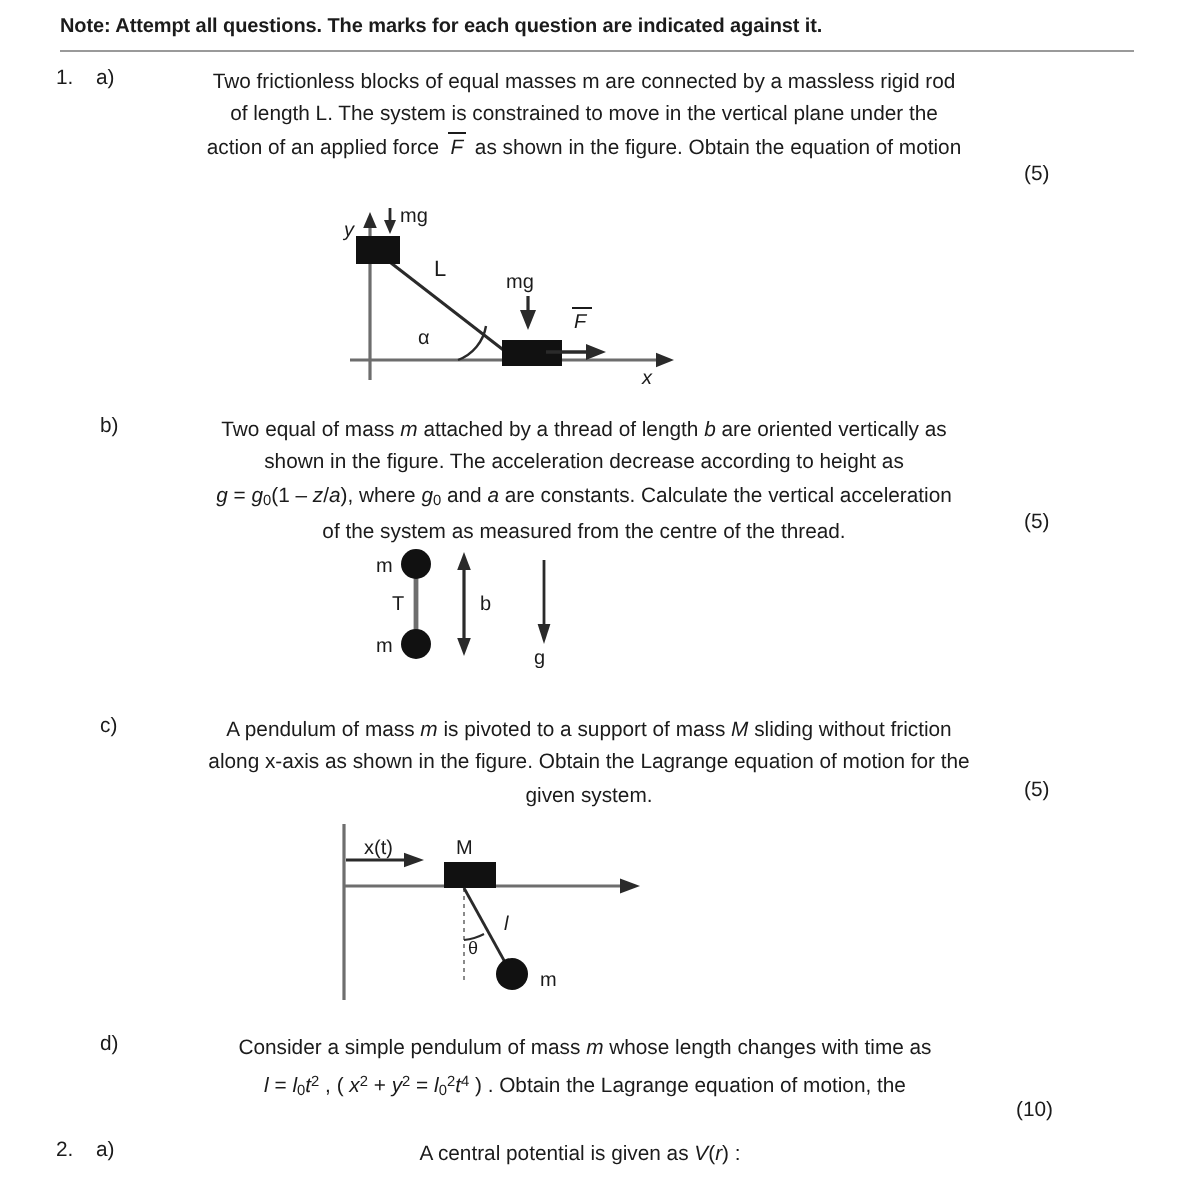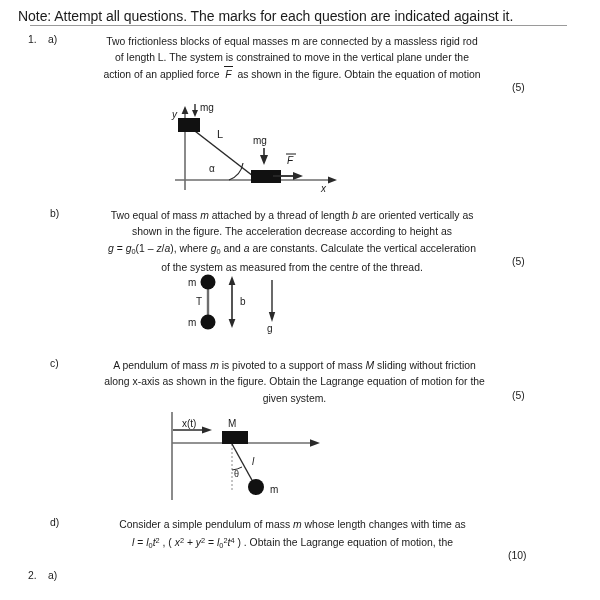--- a/index.html
+++ b/index.html
@@ -17,25 +17,25 @@
   }
   .page {
     position: absolute;
     inset: 0;
     background: #ffffff;
   }
 
   
   .note-line {
     position: absolute;
-    left: 18px;
+    left: 30px;
     top: 8px;
     width: 540px;
-    font-size: 14px;
-    font-weight: normal;
+    font-size: 10px;
+    font-weight: bold;
     letter-spacing: -0.05px;
     white-space: nowrap;
   }
   .note-rule {
     position: absolute;
     left: 30px;
     top: 25px;
     width: 537px;
     height: 1px;
     background: #9a9a9a;
@@ -210,14 +210,17 @@
 
   <div class="qlet" style="left:50px; top:517px;">d)</div>
   <div class="qbody" style="left:65px; top:517px; width:455px;">
     <div>Consider a simple pendulum of mass <i class="v">m</i> whose length changes with time as</div>
     <div class="eqline"><i class="v">l</i> = <i class="v">l</i><sub>0</sub><i class="v">t</i><sup>2</sup> , ( <i class="v">x</i><sup>2</sup> + <i class="v">y</i><sup>2</sup> = <i class="v">l</i><sub>0</sub><sup>2</sup><i class="v">t</i><sup>4</sup> ) . Obtain the Lagrange equation of motion, the</div>
   </div>
   <div class="marks" style="left:508px; top:550px;">(10)</div>
 
   <div class="qnum" style="left:28px; top:570px;">2.</div>
   <div class="qlet" style="left:48px; top:570px;">a)</div>
+  <div class="qbody" style="left:70px; top:570px; width:440px;">
+    <div>A central potential is given as <i class="v">V</i>(<i class="v">r</i>) :</div>
+  </div>
 
 </div>
 
 </body></html>

